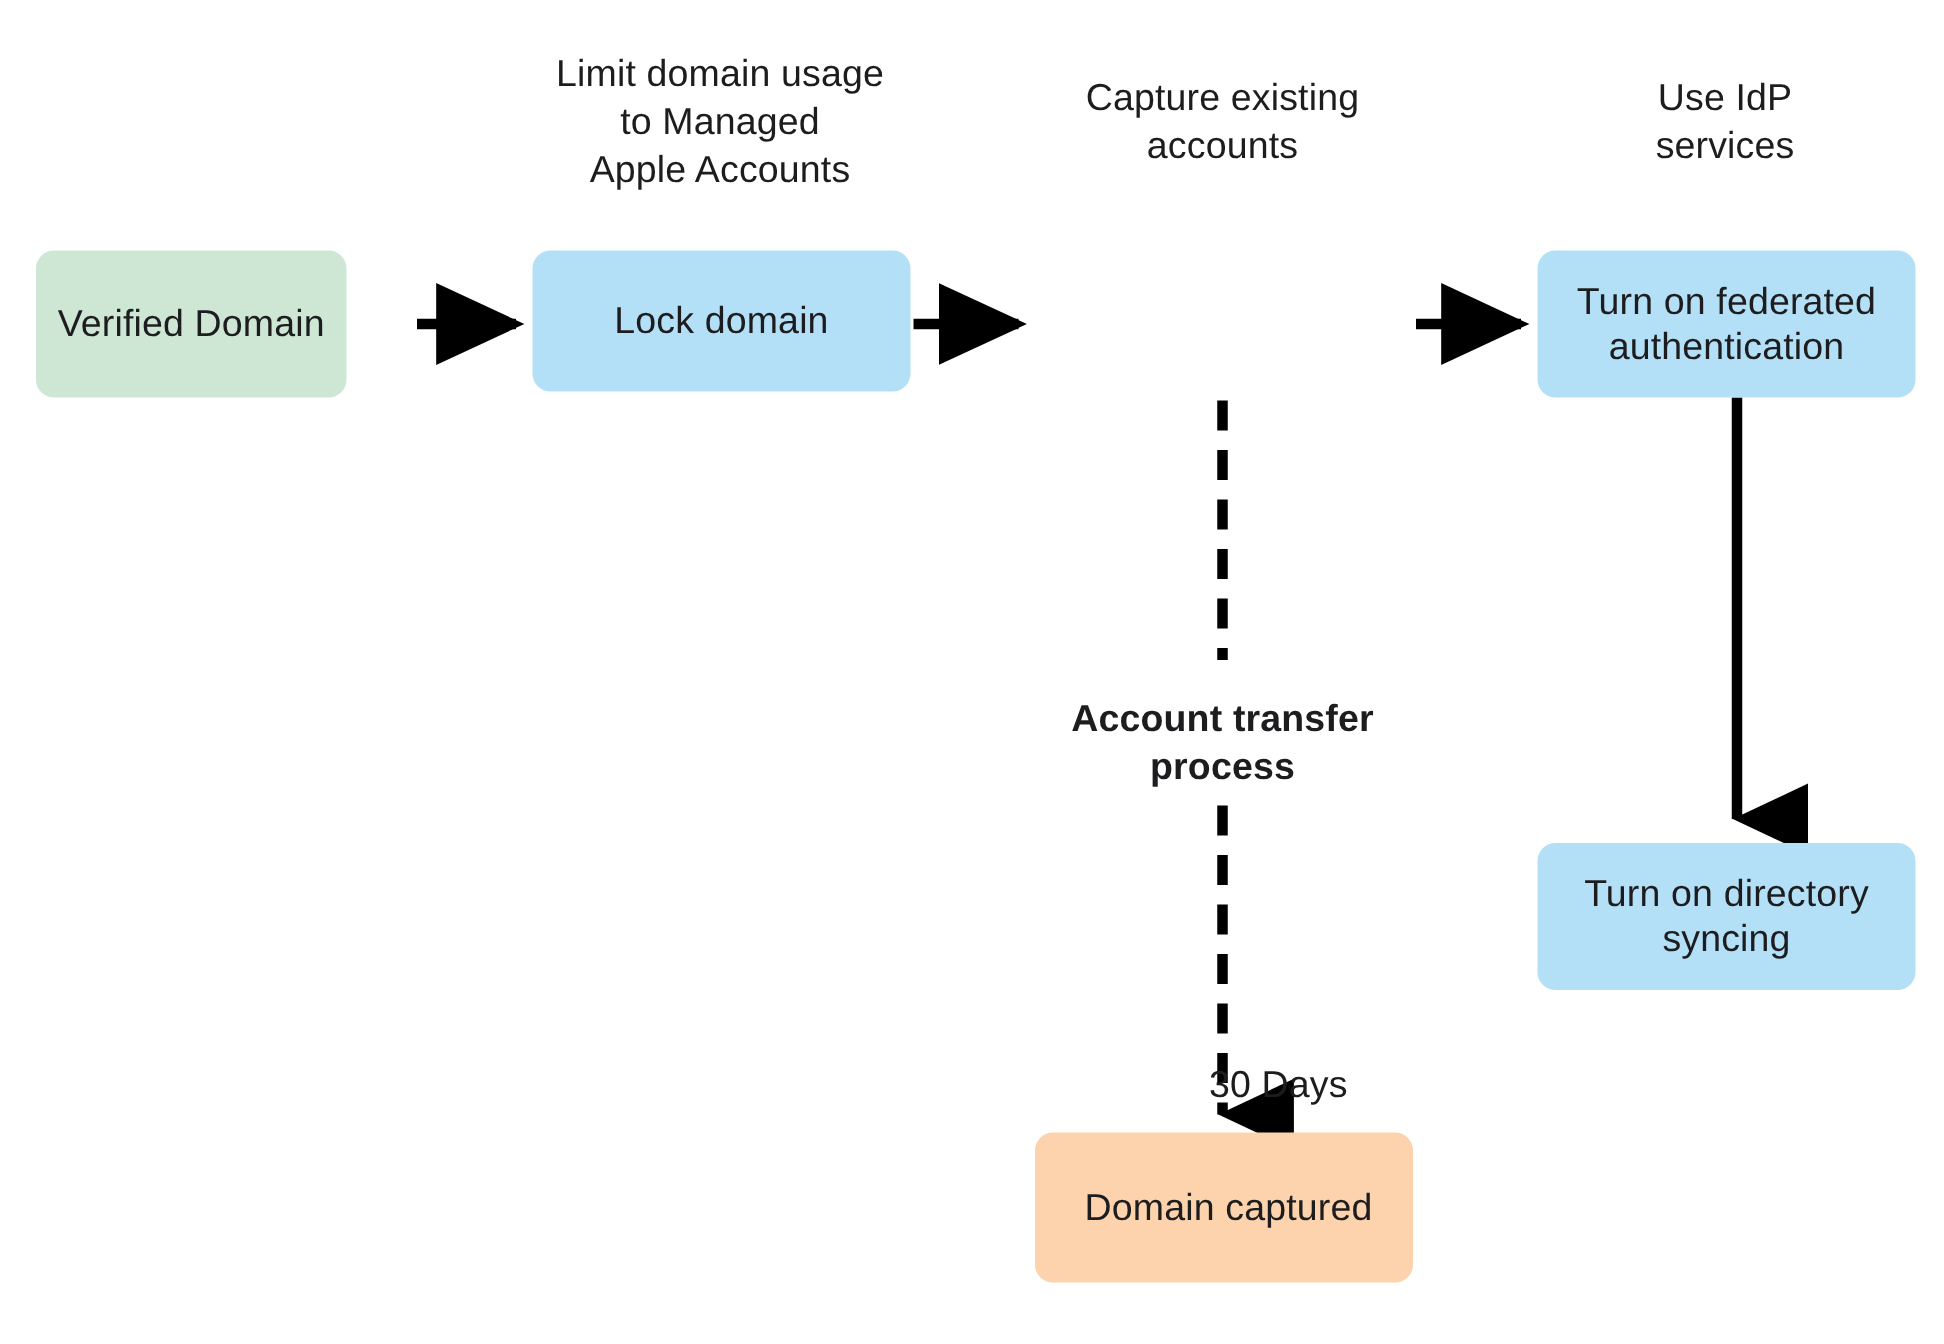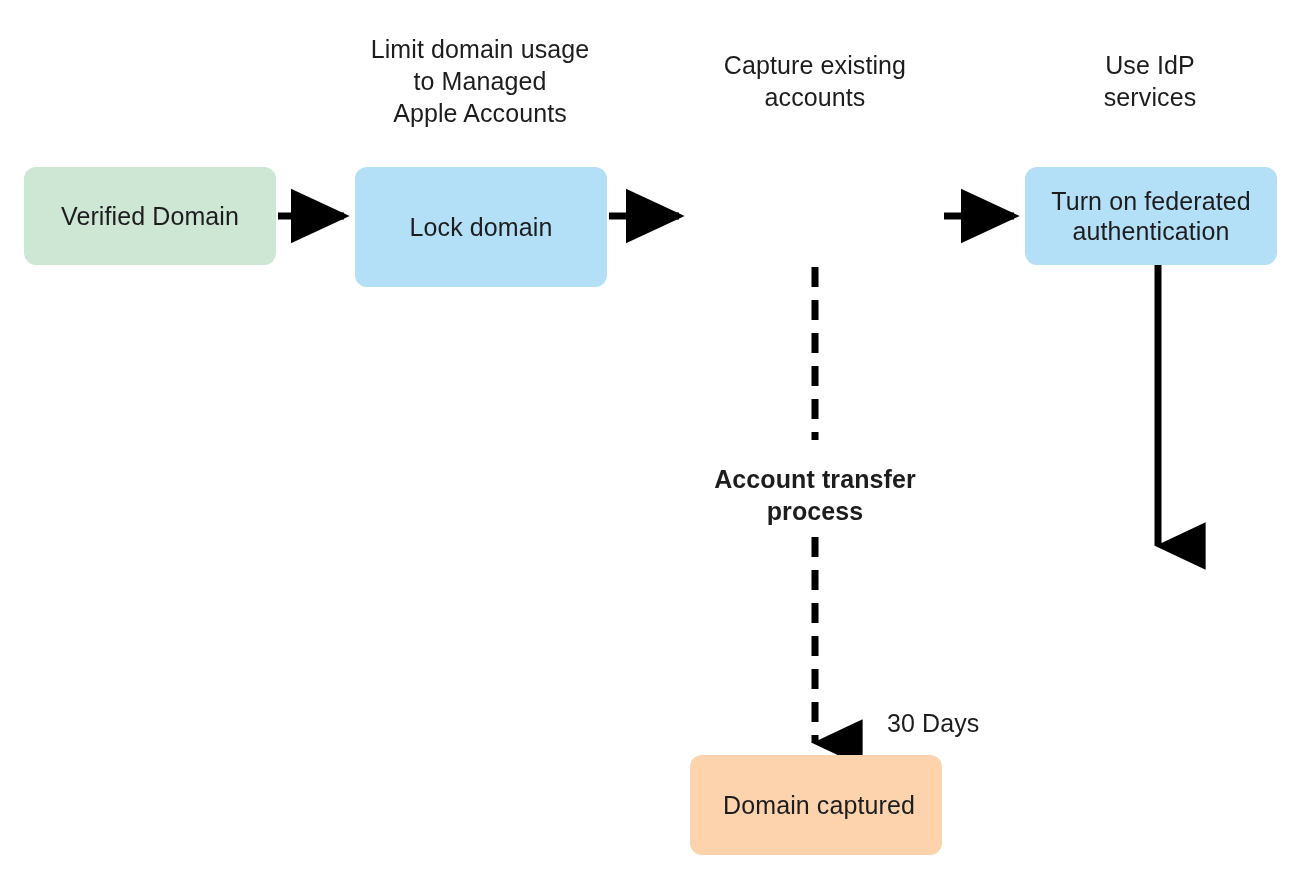--- a/index.html
+++ b/index.html
@@ -82,47 +82,51 @@
     <line x1="609" y1="216" x2="679" y2="216" stroke="#000000" stroke-width="7" marker-end="url(#arrowhead-right)"></line>
 
     <line x1="944" y1="216" x2="1014" y2="216" stroke="#000000" stroke-width="7" marker-end="url(#arrowhead-right)"></line>
 
     <line x1="1158" y1="265" x2="1158" y2="546" stroke="#000000" stroke-width="7" marker-end="url(#arrowhead-down)"></line>
 
     <line x1="815" y1="267" x2="815" y2="440" stroke="#000000" stroke-width="7" stroke-dasharray="20 13"></line>
     <line x1="815" y1="537" x2="815" y2="743" stroke="#000000" stroke-width="7" stroke-dasharray="20 13" marker-end="url(#arrowhead-down)"></line>
   </svg>
 
-  <div class="node" style="left:24px; top:167px; width:252px; height:98px; background:#cde7d4;">
+  <div class="node" style="left:24px; top:167px; width:207px; height:98px; background:#cde7d4;">
     <span class="node-label">Verified Domain</span>
   </div>
 
-  <div class="node" style="left:355px; top:167px; width:252px; height:120px; background:#b3e0f7;">
+  <div class="node" style="left:355px; top:167px; width:252px; height:94px; background:#b3e0f7;">
     <span class="node-label">Lock domain</span>
   </div>
 
 
   <div class="node" style="left:1025px; top:167px; width:252px; height:98px; background:#b3e0f7;">
     <span class="node-label">Turn on federated
 authentication</span>
   </div>
 
+  <div class="node" style="left:1025px; top:562px; width:252px; height:98px; background:#b3e0f7;">
+    <span class="node-label">Turn on directory
+syncing</span>
+  </div>
 
   <div class="node" style="left:690px; top:755px; width:252px; height:100px; background:#fcd3ac;padding-left:16px;">
     <span class="node-label">Domain captured</span>
   </div>
 
   <div class="caption" style="left:330px; top:33px; width:300px;">Limit domain usage
 to Managed
 Apple Accounts</div>
 
   <div class="caption" style="left:665px; top:49px; width:300px;">Capture existing
 accounts</div>
 
   <div class="caption" style="left:1000px; top:49px; width:300px;">Use IdP
 services</div>
 
   <div class="caption" style="left:665px; top:463px; width:300px;font-weight:bold;">Account transfer
 process</div>
 
-  <div class="caption left-anchor" style="left:887px; top:707px; width:140px;">30 Days</div>
+  <div class="caption left-anchor" style="left:806px; top:707px; width:140px;">30 Days</div>
 
 </div>
 
 </body></html>

